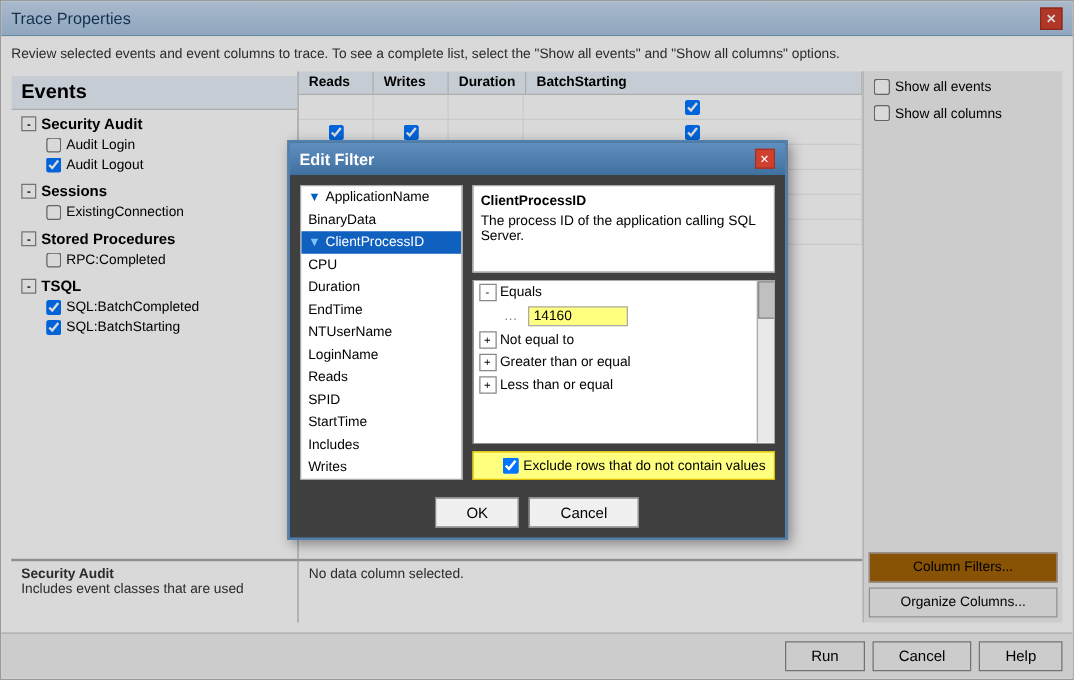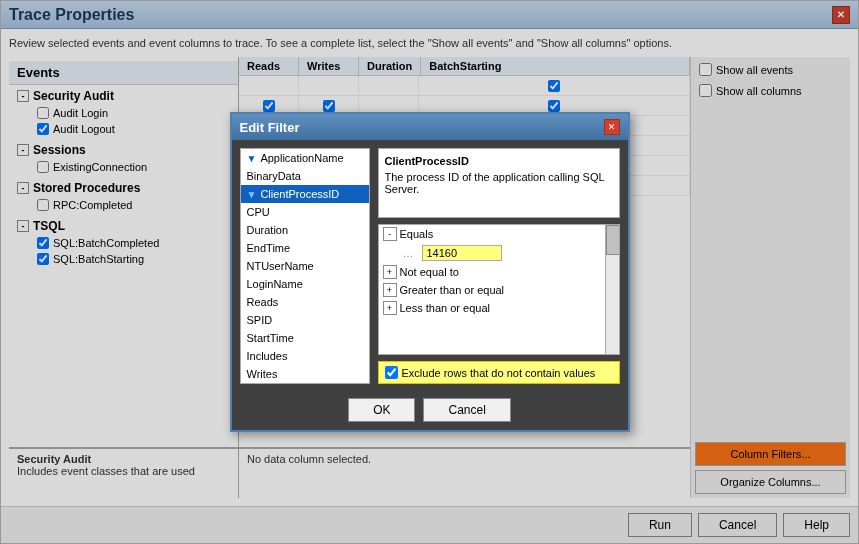--- a/index.html
+++ b/index.html
@@ -29,22 +29,22 @@
     .title-bar {
       background: linear-gradient(to bottom, #c8daf0, #a8c4e0);
       height: 28px;
       display: flex;
       align-items: center;
       justify-content: space-between;
       padding: 0 8px;
       border-bottom: 1px solid #7a9fc0;
     }
     .title-bar-text {
-      font-size: 16px;
-      font-weight: bold;
+      font-size: 13px;
+      font-weight: normal;
       color: #1a3a5c;
     }
     .title-bar-close {
       width: 18px;
       height: 18px;
       background: #d04030;
       color: white;
       border: 1px solid #a03020;
       display: flex;
       align-items: center;
@@ -98,21 +98,21 @@
       background: white;
       border-right: 1px solid #aaa;
       overflow-y: auto;
       padding: 4px 0;
     }
 
     .tree-header {
       background: #e8f0f8;
       padding: 4px 8px;
       font-weight: bold;
-      font-size: 13px;
+      font-size: 16px;
       border-bottom: 1px solid #ccc;
     }
 
     .tree-group {
       padding: 2px 0;
     }
     .tree-group-header {
       display: flex;
       align-items: center;
       padding: 2px 8px;
@@ -210,21 +210,21 @@
 
     .side-checkbox-row {
       display: flex;
       align-items: center;
       gap: 4px;
       padding: 2px 4px;
       font-size: 11px;
     }
 
     .yellow-button {
-      background: #f97316;
+      background: #a16207;
       border: 1px solid #aaa;
       padding: 5px 8px;
       font-size: 11px;
       cursor: pointer;
       text-align: center;
       width: 100%;
     }
     .normal-button {
       background: #f0f0f0;
       border: 1px solid #aaa;
@@ -407,20 +407,21 @@
 
     
     .exclude-row {
       display: flex;
       align-items: center;
       gap: 4px;
       background: #ffff80;
       border: 1px solid #e0c000;
       padding: 4px 6px;
       font-size: 11px;
+      justify-content: flex-end;
     }
 
     
     .modal-buttons {
       display: flex;
       justify-content: center;
       gap: 8px;
       padding: 6px 8px 8px;
     }
     .modal-btn {

